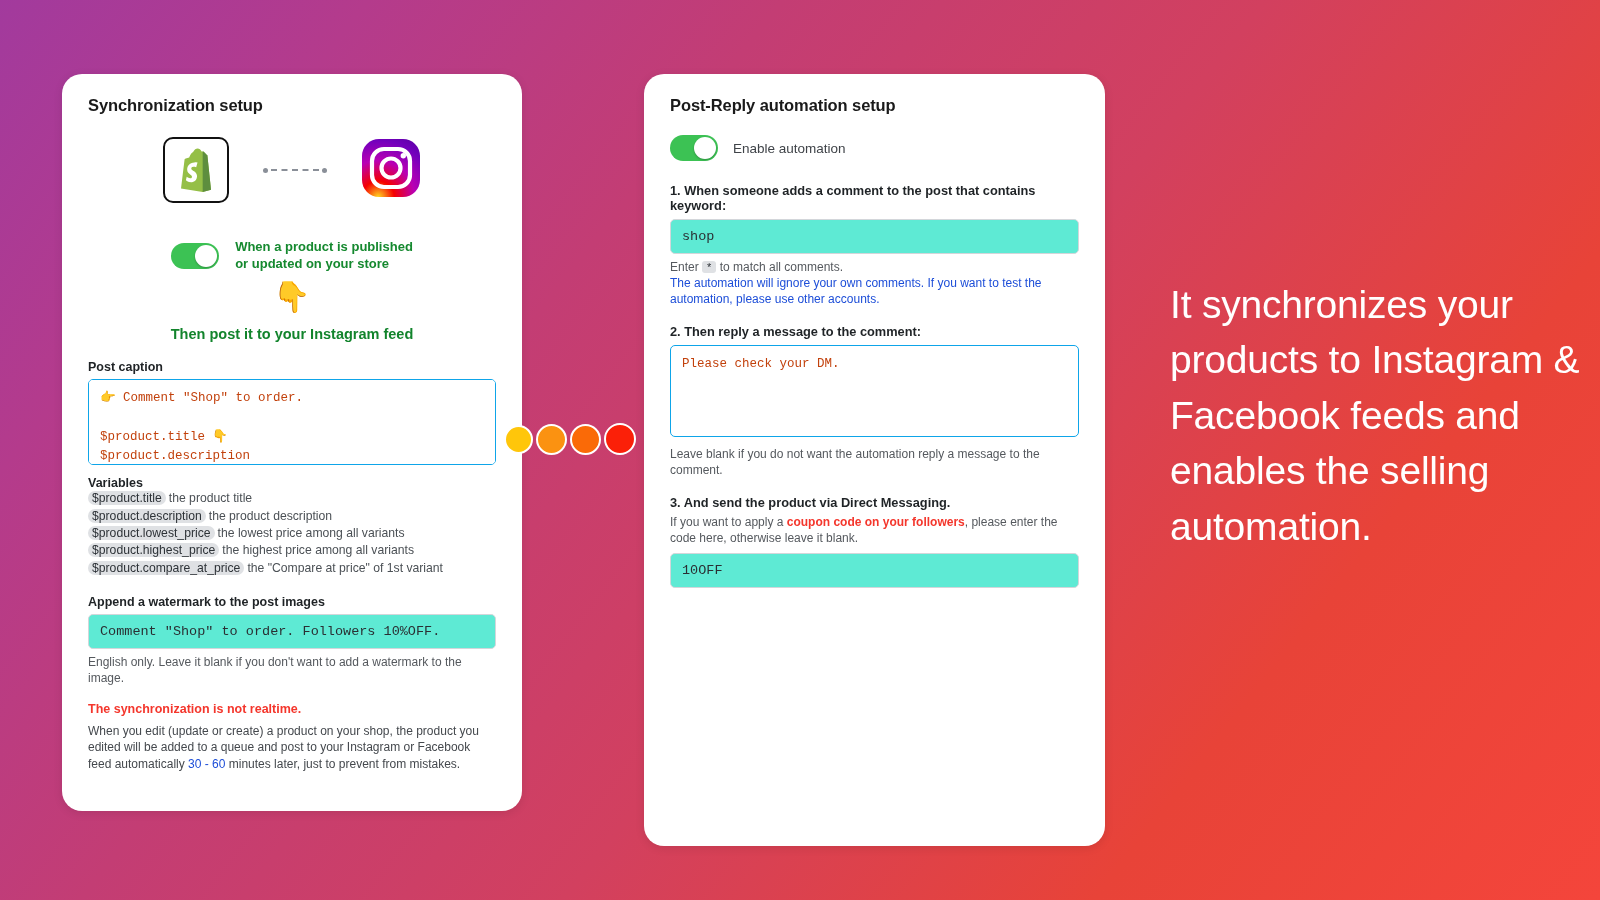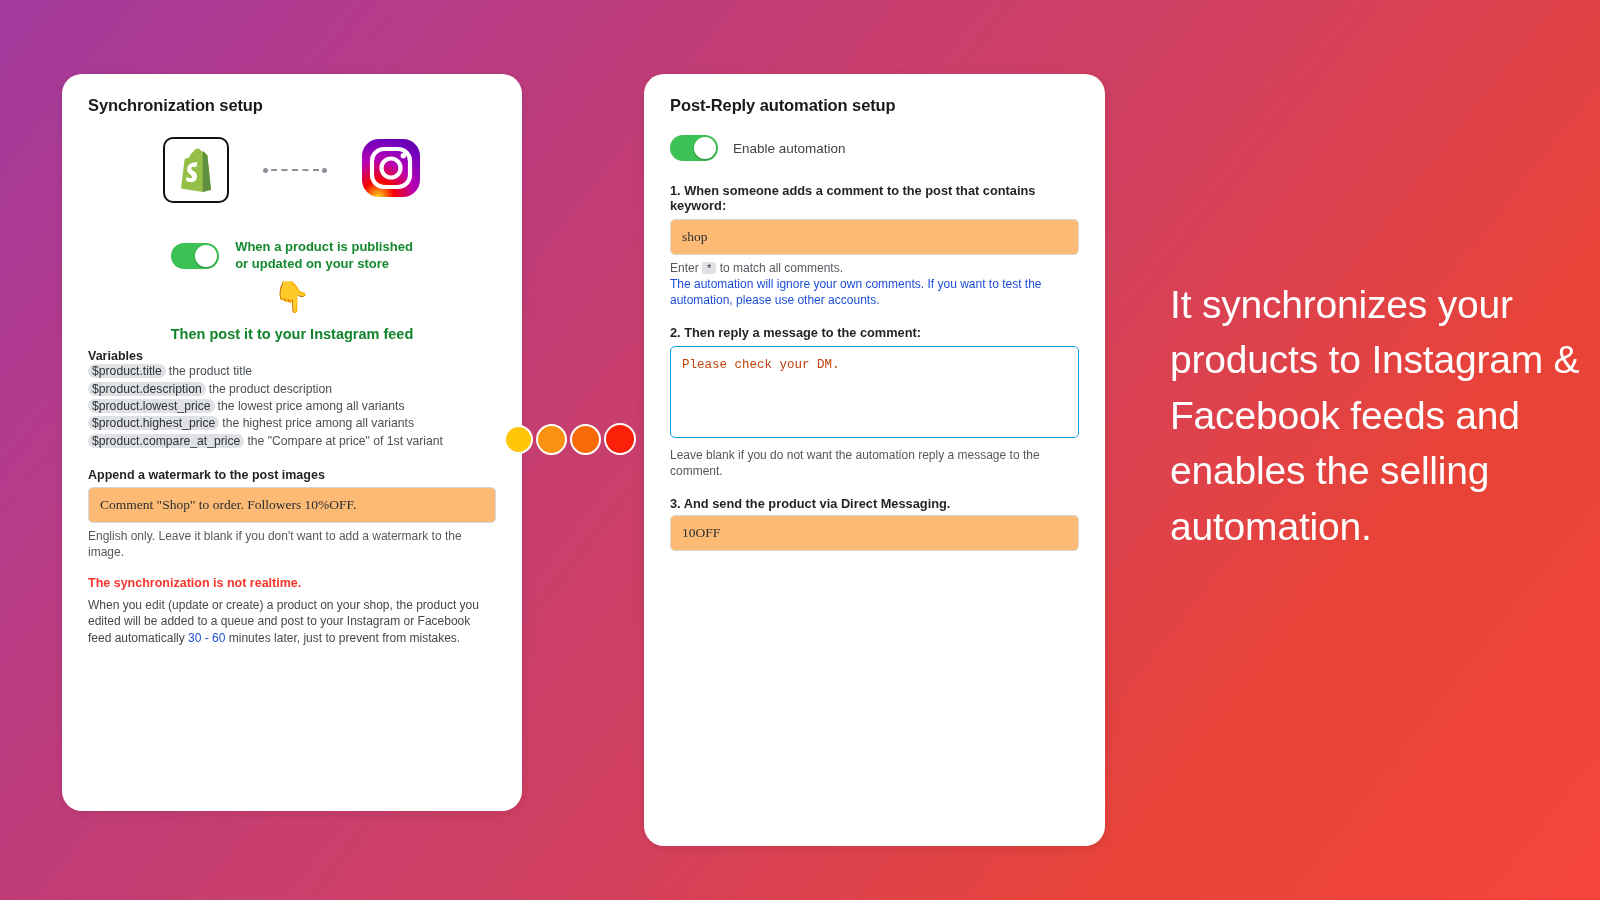--- a/index.html
+++ b/index.html
@@ -92,22 +92,22 @@
     border: 1px solid #0ea5e9; border-radius: 5px;
     background: #fff; color: #c2410c;
     font-family: "Liberation Mono", "DejaVu Sans Mono", monospace;
     font-size: 12.5px; line-height: 1.55;
     padding: 9px 11px; resize: none; outline: none;
     white-space: pre;
   }
   .sans-input {
     width: 100%;
     border: 1px solid #d3d6da; border-radius: 5px;
-    background: #fdba74; color: #2a2f33;
-    font-family: Liberation Serif, serif;
+    background: #5eead4; color: #2a2f33;
+    font-family: Liberation Mono, monospace;
     font-size: 13.5px; padding: 9px 11px; outline: none;
   }
   .helper {
     font-size: 12px; color: #55595e; line-height: 1.35; margin-top: 5px;
   }
   .warn { color: #1d4ed8; }
   .warn-bold { color: #f4362c; font-weight: bold; }
 
   
   .vars-title { font-size: 12.5px; font-weight: bold; color: #1f2326; margin-top: 7px; }
@@ -240,20 +240,27 @@
       <div class="sync-text">
         <div>When a product is published</div>
         <div>or updated on your store</div>
       </div>
     </div>
 
     <div class="hand-down">👇</div>
 
     <div class="then-post">Then post it to your Instagram feed</div>
 
+    <div style="margin-top:18px;">
+      <div class="field-label">Post caption</div>
+      <textarea class="mono-area" rows="4" style="height: 86px;">👉 Comment "Shop" to order.
+
+$product.title 👇
+$product.description</textarea>
+    </div>
 
     <div class="vars-title">Variables</div>
     <div>
       <div class="var-line">
         <span class="var-pill">$product.title</span><span>the product title</span>
       </div>
       <div class="var-line">
         <span class="var-pill">$product.description</span><span>the product description</span>
       </div>
       <div class="var-line">
@@ -307,20 +314,23 @@
     <div class="helper">
       <span>Enter </span><span class="inline-pill">*</span><span> to match all comments.</span>
     </div>
     <div class="helper warn" style="margin-top:0;">The automation will ignore your own comments. If you want to test the automation, please use other accounts.</div>
 
     <div class="step-label">2. Then reply a message to the comment:</div>
     <textarea class="mono-area" rows="4" style="height: 92px;">Please check your DM.</textarea>
     <div class="helper">Leave blank if you do not want the automation reply a message to the comment.</div>
 
     <div class="step-label" style="margin-top:17px; margin-bottom:4px;">3. And send the product  via Direct Messaging.</div>
+    <div class="helper" style="margin-top:0; margin-bottom:7px;">
+      <span>If you want to apply a </span><span class="red-link">coupon code on your followers</span><span>, please enter the code here, otherwise leave it blank.</span>
+    </div>
     <input class="sans-input" type="text" value="10OFF" style="">
 
     
 
   </div>
 </div>
 
 <div class="promo">It synchronizes your products to Instagram &amp; Facebook feeds and enables the selling automation.</div>
 
 </body></html>

